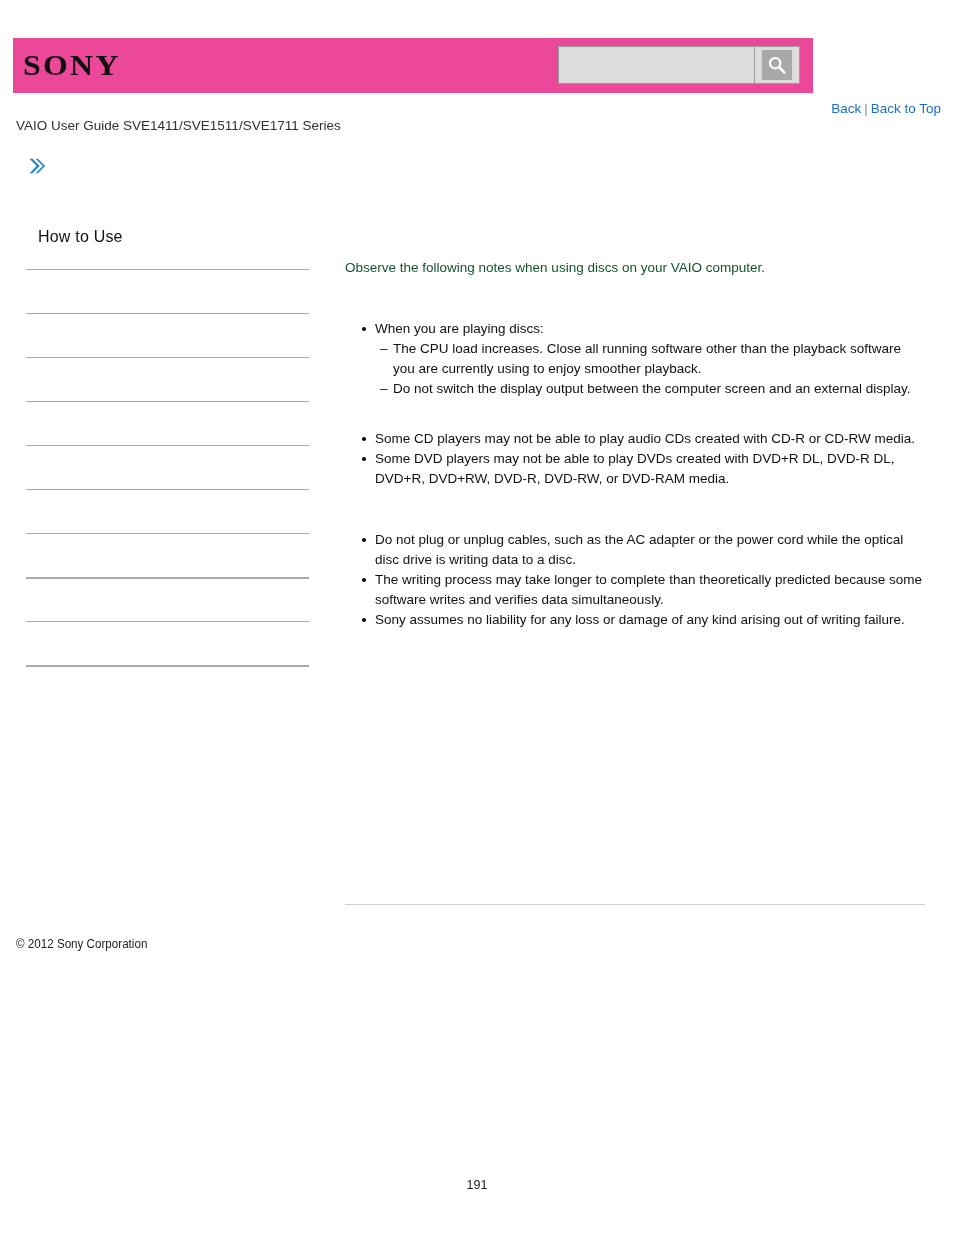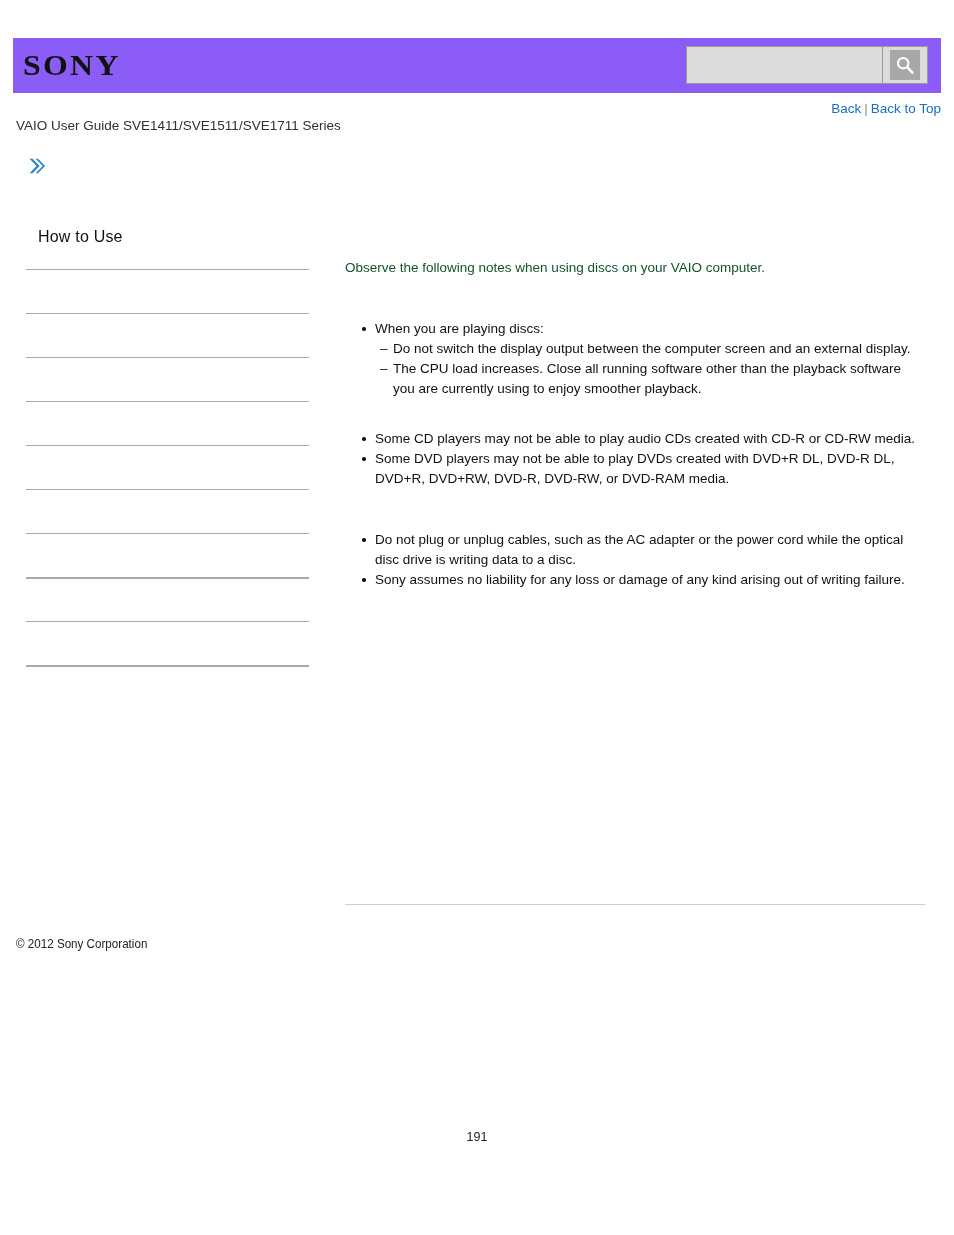--- a/index.html
+++ b/index.html
@@ -23,23 +23,23 @@
     width: 954px;
     height: 1235px;
     overflow: hidden;
   }
 
   
   .header-band {
     position: absolute;
     left: 13px;
     top: 38px;
-    width: 928px;
+    width: 800px;
     height: 55px;
-    background: #8b5cf6;
+    background: #ec4899;
     box-sizing: border-box;
   }
   .sony-logo {
     position: absolute;
     left: 10px;
     top: 8px;
     font-family: "Liberation Serif", "DejaVu Serif", serif;
     font-size: 30px;
     font-weight: bold;
     letter-spacing: 2.2px;
@@ -243,21 +243,21 @@
     top: 936px;
     font-size: 12.5px;
     color: #222;
     line-height: 16px;
     transform: scaleX(0.93);
     transform-origin: left center;
   }
   .page-number {
     position: absolute;
     left: 0;
-    top: 1130px;
+    top: 1178px;
     width: 954px;
     text-align: center;
     font-size: 12.5px;
     color: #222;
   }
 </style>
 </head>
 <body>
 
 <div class="page">
@@ -312,37 +312,38 @@
   <div class="content">
 
     <p class="lead">Observe the following notes when using discs on your VAIO computer.</p>
 
     <div class="group-gap-md"></div>
 
     <ul class="note-group">
       <li>
         <span>When you are playing discs:</span>
         <ul class="sub-list">
+          <li>The CPU load increases. Close all running software other than the playback software you are currently using to enjoy smoother playback.</li>
           <li>Do not switch the display output between the computer screen and an external display.</li>
-          <li>The CPU load increases. Close all running software other than the playback software you are currently using to enjoy smoother playback.</li>
         </ul>
       </li>
     </ul>
 
     <div class="group-gap-lg"></div>
 
     <ul class="note-group">
       <li>Some CD players may not be able to play audio CDs created with CD-R or CD-RW media.</li>
       <li>Some DVD players may not be able to play DVDs created with DVD+R DL, DVD-R DL, DVD+R, DVD+RW, DVD-R, DVD-RW, or DVD-RAM media.</li>
     </ul>
 
     <div class="group-gap-md"></div>
 
     <ul class="note-group">
       <li>Do not plug or unplug cables, such as the AC adapter or the power cord while the optical disc drive is writing data to a disc.</li>
+      <li>The writing process may take longer to complete than theoretically predicted because some software writes and verifies data simultaneously.</li>
       <li>Sony assumes no liability for any loss or damage of any kind arising out of writing failure.</li>
     </ul>
   </div>
 
   <div class="content-rule"></div>
 
   <div class="copyright">© 2012 Sony Corporation</div>
   <div class="page-number">191</div>
 
 </div>

